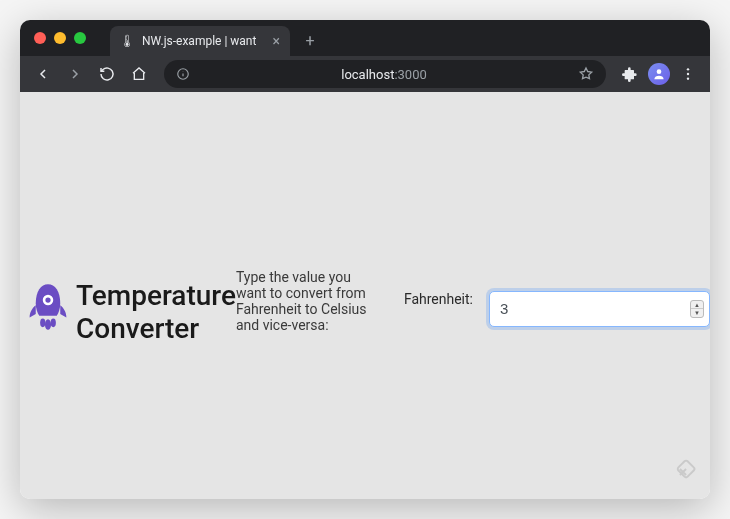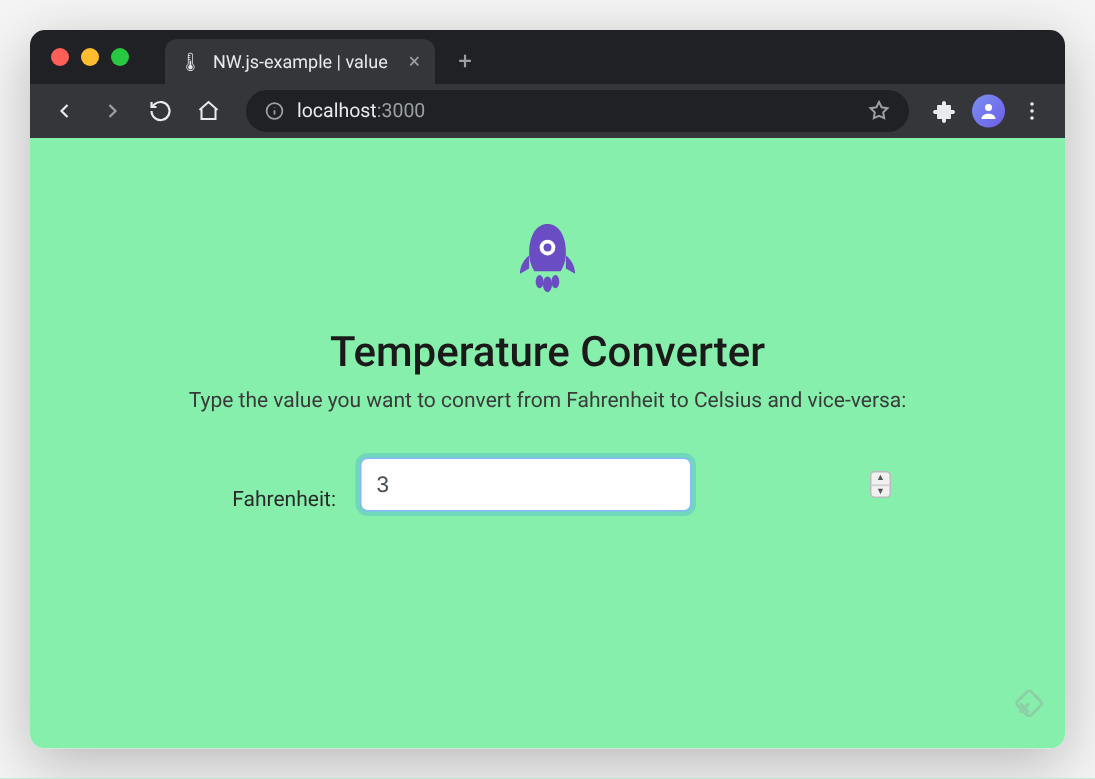--- a/index.html
+++ b/index.html
@@ -130,20 +130,21 @@
       background: #202124;
       height: 28px;
       border-radius: 14px;
       display: flex;
       align-items: center;
       padding: 0 12px;
       margin: 0 6px;
       color: #e8eaed;
       font-size: 13px;
       gap: 8px;
+      text-align: center;
     }
     .addr-icon {
       color: #9aa0a6;
       display: flex;
       align-items: center;
     }
     .addr-icon svg { width: 14px; height: 14px; }
     .url-text { flex: 1; }
     .url-host { color: #e8eaed; }
     .url-port { color: #9aa0a6; }
@@ -176,25 +177,25 @@
       display: flex;
       align-items: center;
       justify-content: center;
       width: 24px;
       cursor: pointer;
     }
     .kebab svg { width: 16px; height: 16px; }
     
     .page {
       flex: 1;
-      background: #86efac;
-      display: flex;
-      flex-direction: column;
-      align-items: center;
-      padding-top: 52px;
+      background: #e5e5e5;
+      display: flex;
+      flex-direction: row;
+      align-items: center;
+      padding-top: 40px;
       position: relative;
     }
     .rocket-wrap {
       margin-bottom: 14px;
     }
     .rocket-wrap svg {
       width: 56px;
       height: 56px;
     }
     .title {
@@ -203,21 +204,21 @@
       color: #1a1a1a;
       margin-bottom: 8px;
     }
     .subtitle {
       font-size: 14px;
       color: #3a3a3a;
       margin-bottom: 30px;
     }
     .form-row {
       display: flex;
-      align-items: flex-end;
+      align-items: flex-start;
       margin-bottom: 14px;
       width: 470px;
     }
     .form-label {
       width: 110px;
       text-align: right;
       padding-right: 16px;
       font-size: 14px;
       color: #2a2a2a;
     }
@@ -281,21 +282,21 @@
 
   <div class="tab-bar">
     <div class="traffic-lights">
       <div class="traffic-light tl-red"></div>
       <div class="traffic-light tl-yellow"></div>
       <div class="traffic-light tl-green"></div>
     </div>
     <div class="tabs">
       <div class="tab">
         <span class="tab-favicon">🌡</span>
-        <span class="tab-title">NW.js-example | value</span>
+        <span class="tab-title">NW.js-example | want</span>
         <span class="tab-close">×</span>
       </div>
       <div class="new-tab">+</div>
     </div>
   </div>
 
   <div class="toolbar">
     <div class="nav-btn active">
       <svg viewBox="0 0 24 24" fill="none" stroke="currentColor" stroke-width="2.2">
           <path d="M15 18l-6-6 6-6"></path>

